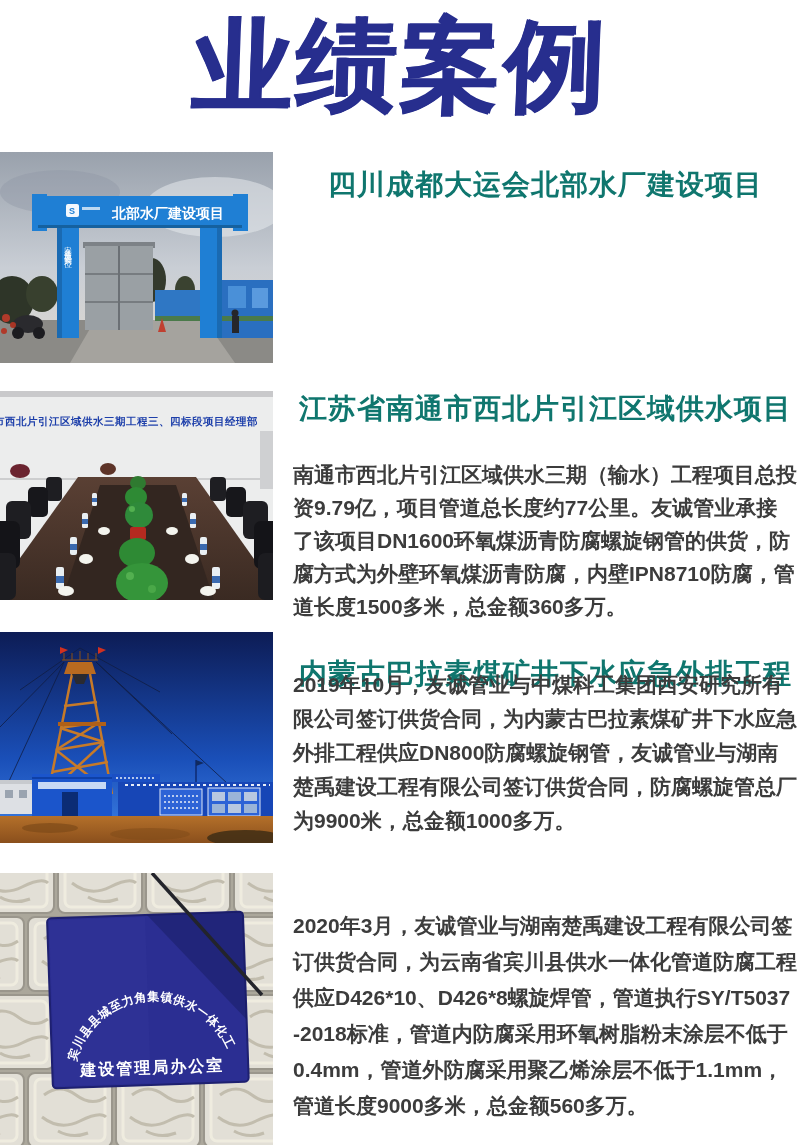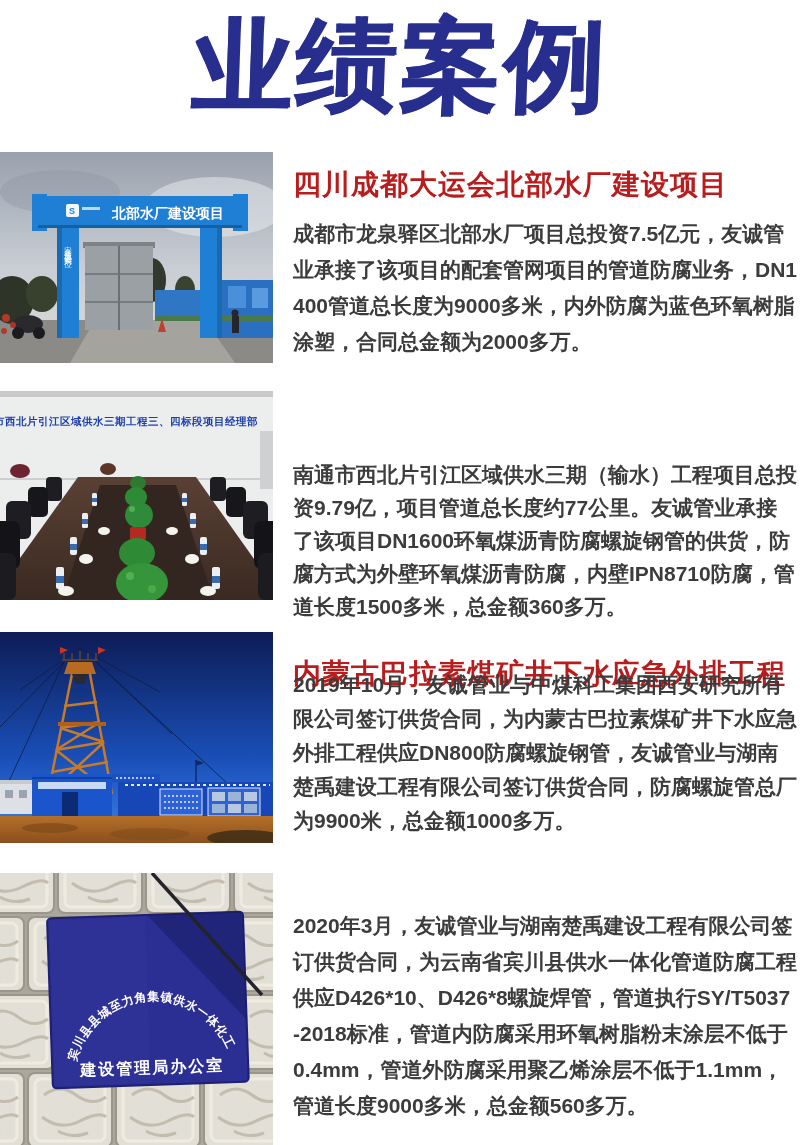--- a/index.html
+++ b/index.html
@@ -11,22 +11,23 @@
     position:absolute;top:2px;left:0;width:800px;height:130px;
     text-align:center;font-size:100px;line-height:126px;font-weight:900;
     color:#272e8e;letter-spacing:4px;white-space:nowrap;
     transform:skewX(-2deg);
     text-shadow:2px 0 0 #272e8e,0 1px 0 #272e8e;
   }
   .photo{position:absolute;left:0;display:block;}
   .photo svg{display:block;}
   .case-title{
     position:absolute;left:293px;width:505px;
-    font-size:28px;font-weight:bold;color:#b91c1c;letter-spacing:1px;
+    font-size:28px;font-weight:bold;color:#0f766e;letter-spacing:1px;
     white-space:nowrap;
+    text-align:center;
   }
   .case-body{
     position:absolute;left:293px;width:504px;
     font-size:21px;font-weight:600;color:#3c3c3c;
     text-align:left;word-break:break-all;
   }
   .lh36{line-height:36px;}
   .lh33{line-height:33px;}
   .lh34{line-height:34px;}
   .svgtext{font-family:"Liberation Sans",sans-serif;}
@@ -92,21 +93,20 @@
       <circle cx="6" cy="166" r="4" fill="#b03a2a"></circle>
       <circle cx="13" cy="173" r="3" fill="#a83525"></circle>
       <circle cx="4" cy="179" r="3" fill="#b03a2a"></circle>
 
       <polygon points="162,166 166,180 158,180" fill="#c04030"></polygon>
       <rect x="232" y="164" width="7" height="17" fill="#26262a"></rect>
       <circle cx="235" cy="161" r="3.5" fill="#26262a"></circle>
     </svg>
   </div>
   <div class="case-title" style="top:166px;">四川成都大运会北部水厂建设项目</div>
-  <div class="case-body lh36" style="top:216px;">成都市龙泉驿区北部水厂项目总投资7.5亿元，友诚管业承接了该项目的配套管网项目的管道防腐业务，DN1400管道总长度为9000多米，内外防腐为蓝色环氧树脂涂塑，合同总金额为2000多万。</div>
 
   <div class="photo" style="top:391px;">
     <svg width="273" height="209" viewBox="0 0 273 209" class="svgtext">
       <defs>
         <linearGradient id="table2" x1="0" y1="0" x2="0" y2="1">
           <stop offset="0" stop-color="#5a4034"></stop>
             <stop offset="1" stop-color="#3a2a22"></stop>
         </linearGradient>
       </defs>
       <rect width="273" height="209" fill="#eceded"></rect>
@@ -166,20 +166,21 @@
       <g fill="#f4f4ee">
         <ellipse cx="104" cy="140" rx="6" ry="4"></ellipse>
           <ellipse cx="86" cy="168" rx="7" ry="5"></ellipse>
         <ellipse cx="172" cy="140" rx="6" ry="4"></ellipse>
           <ellipse cx="192" cy="168" rx="7" ry="5"></ellipse>
         <ellipse cx="66" cy="200" rx="8" ry="5"></ellipse>
           <ellipse cx="208" cy="200" rx="8" ry="5"></ellipse>
       </g>
     </svg>
   </div>
+  <div class="case-title" style="top:390px;">江苏省南通市西北片引江区域供水项目</div>
   <div class="case-body lh33" style="top:458px;">南通市西北片引江区域供水三期（输水）工程项目总投资9.79亿，项目管道总长度约77公里。友诚管业承接了该项目DN1600环氧煤沥青防腐螺旋钢管的供货，防腐方式为外壁环氧煤沥青防腐，内壁IPN8710防腐，管道长度1500多米，总金额360多万。</div>
 
   <div class="photo" style="top:632px;">
     <svg width="273" height="211" viewBox="0 0 273 211" class="svgtext">
       <defs>
         <linearGradient id="sky3" x1="0" y1="0" x2="0" y2="1">
           <stop offset="0" stop-color="#0d1c55"></stop>
             <stop offset="0.6" stop-color="#1a4fb8"></stop>
             <stop offset="1" stop-color="#3d82e8"></stop>
         </linearGradient>

